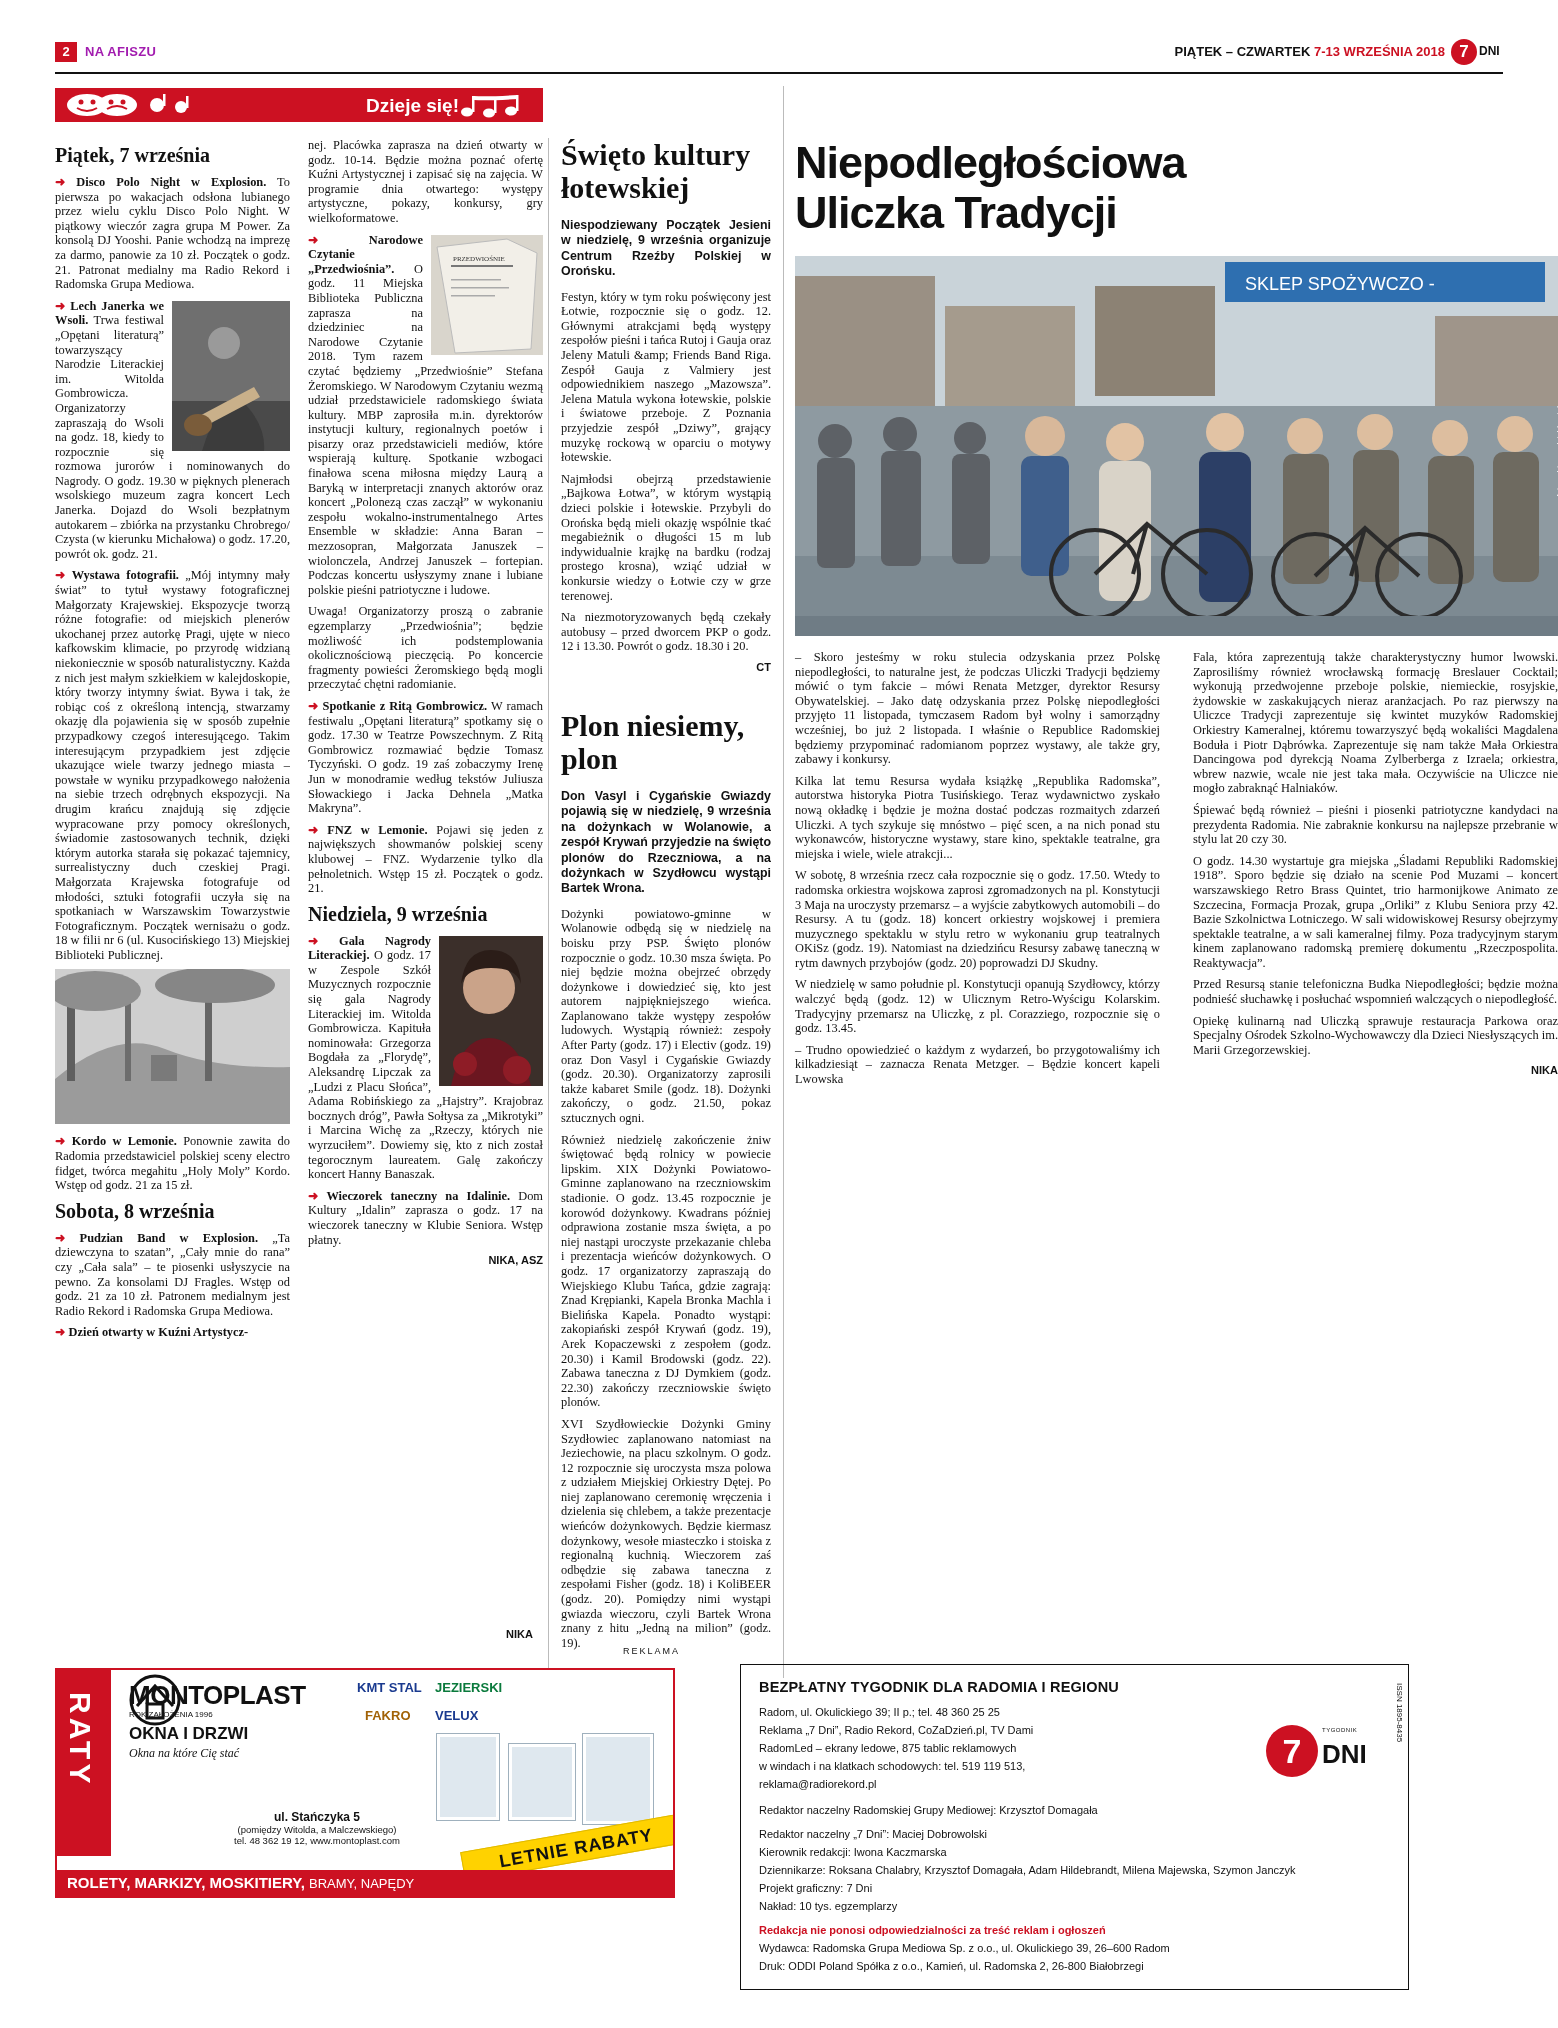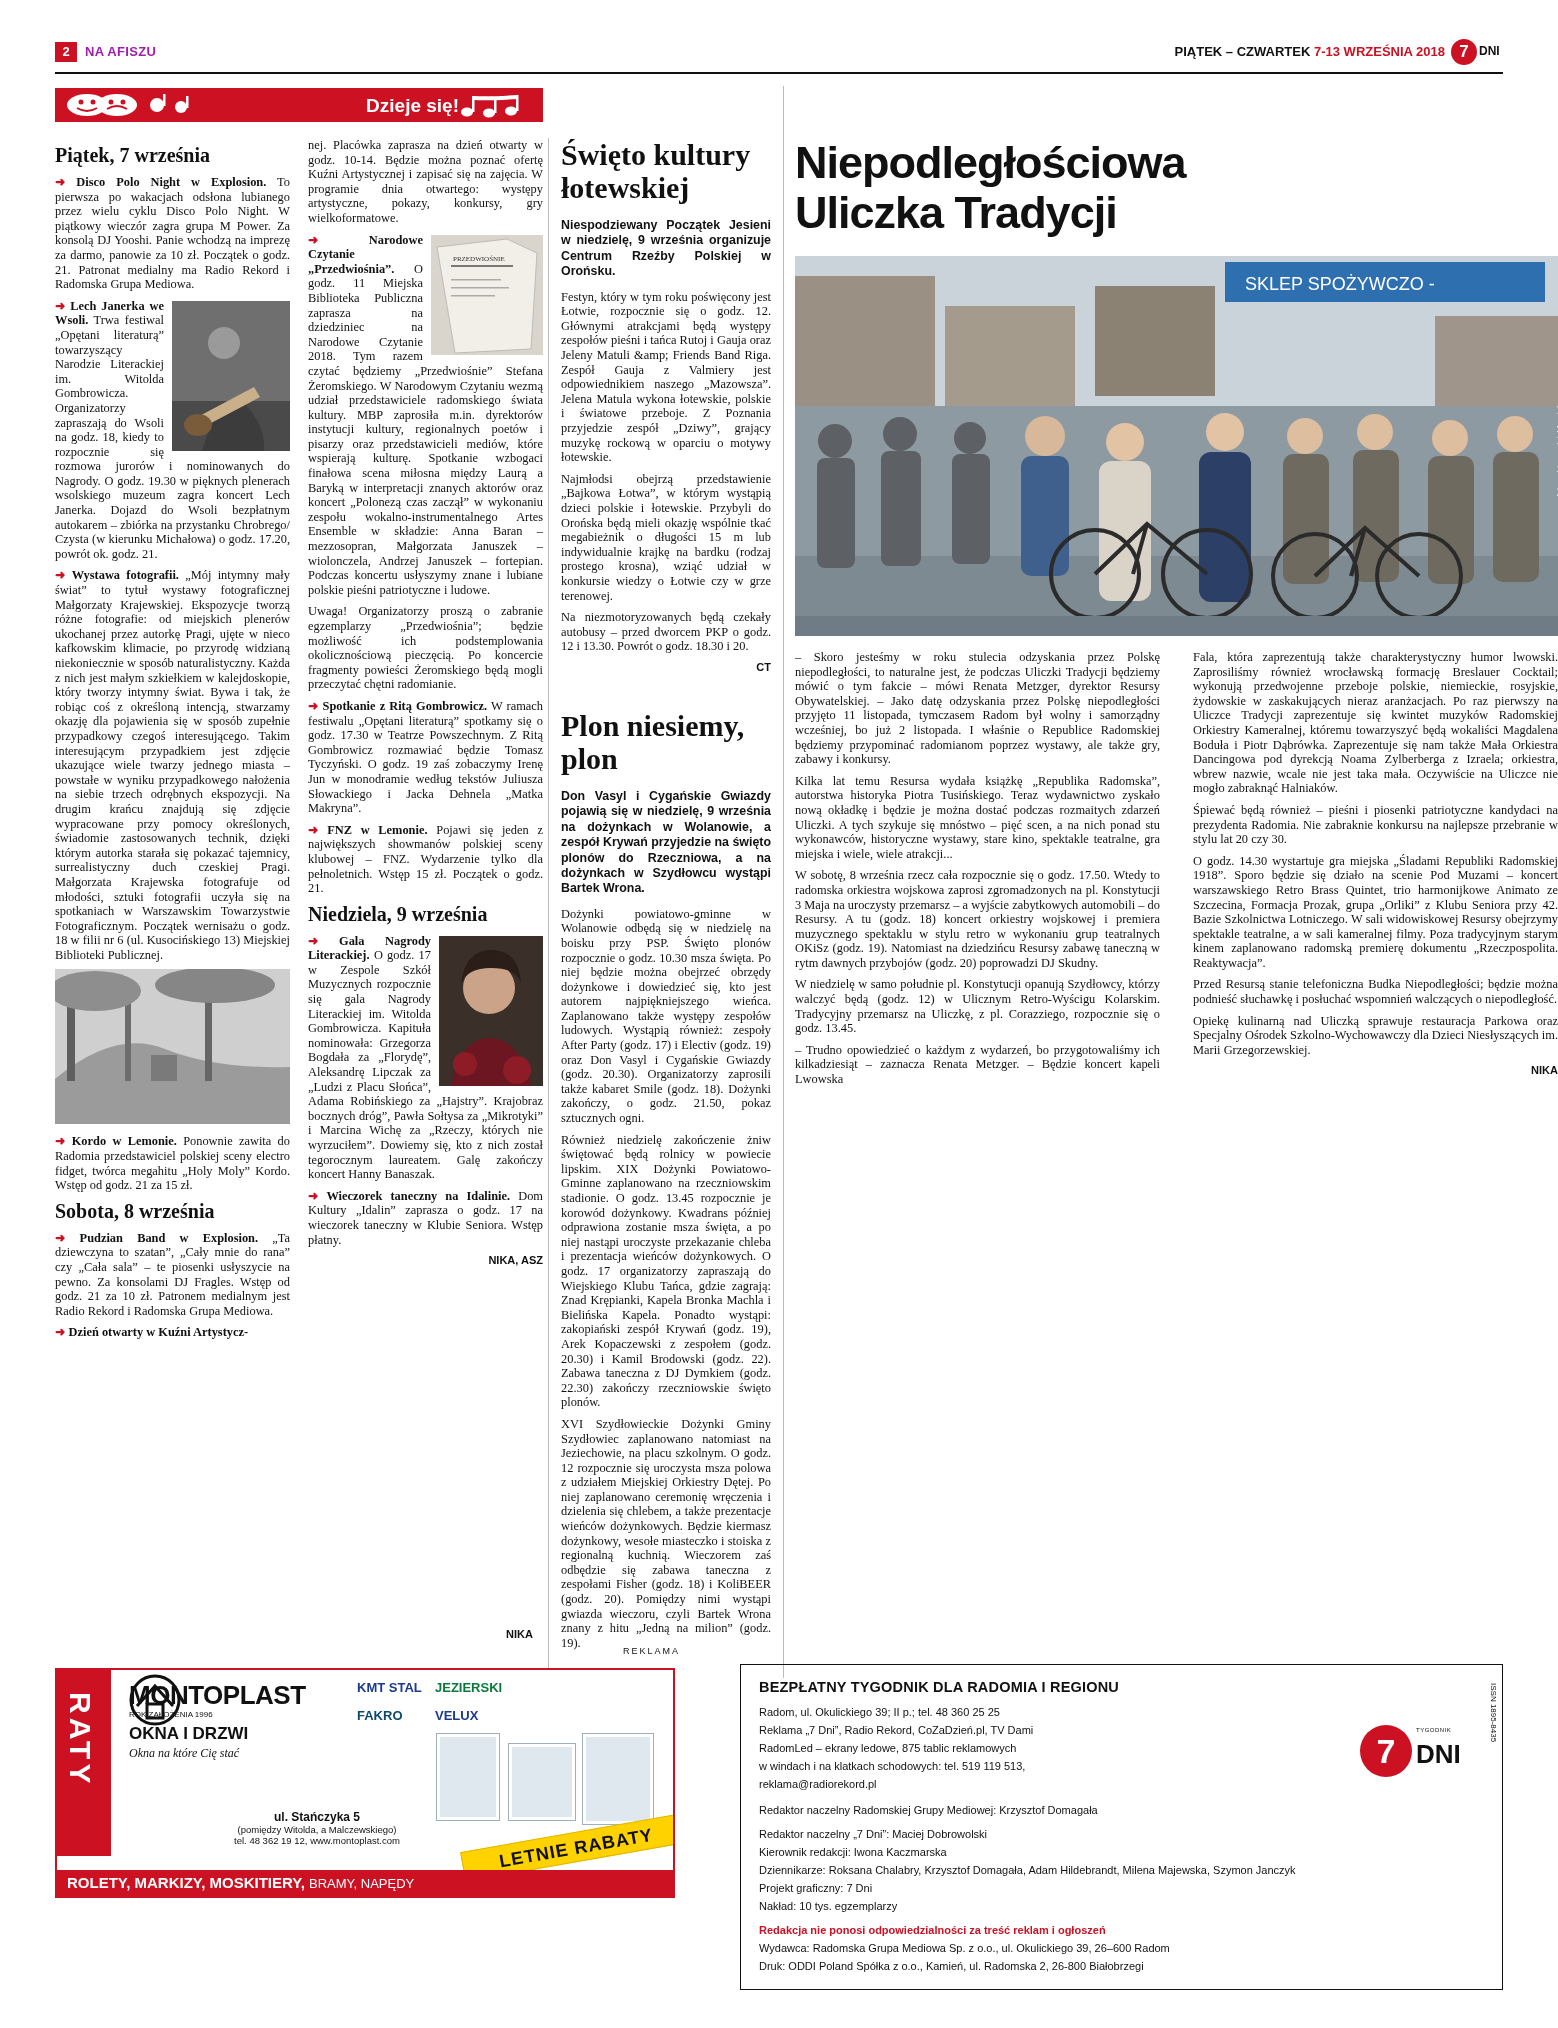--- a/index.html
+++ b/index.html
@@ -106,21 +106,21 @@
     position:absolute; right:3px; top:150px; transform:rotate(-90deg); transform-origin: right top;
     font-size:8px; color:#fff; font-family:"Liberation Sans", sans-serif; white-space:nowrap;
   }
   .feat-cols { position:relative; margin-top:14px; }
   .fcol { position:absolute; top:0; width:365px; }
   .fcolA { left:0; }
   .fcolB { left:398px; }
 
   
   .imprint {
-    position:absolute; left:740px; top:1664px; width:763px; border:1px solid #111; padding:14px 18px 12px 18px;
+    position:absolute; left:740px; top:1664px; width:669px; border:1px solid #111; padding:14px 18px 12px 18px;
     font-family:"Liberation Sans", sans-serif;
   }
   .imprint h3 { font-size:14.5px; margin:0 0 10px 0; font-weight:bold; letter-spacing:.2px;}
   .imprint p { font-size:11px; line-height:14px; margin:0 0 4px 0; }
   .imprint .red { color:#cc1122; font-weight:bold; }
   .imprint .logo7 { position:absolute; right:22px; top:60px; width:120px; height:54px; }
   .imprint .logo7 .c { position:absolute; left:0; top:0; width:52px; height:52px; border-radius:50%; background:#cc1122; color:#fff; text-align:center; line-height:52px; font-size:34px; font-weight:bold;}
   .imprint .logo7 .t { position:absolute; left:56px; top:14px; font-size:26px; font-weight:bold; }
   .imprint .logo7 .s { position:absolute; left:56px; top:2px; font-size:6px; letter-spacing:.5px; }
   .issn { position:absolute; right:4px; top:18px; font-size:8px; writing-mode:vertical-rl; }
@@ -396,21 +396,21 @@
 
     <svg style="position:absolute;left:72px;top:4px;" width="52" height="52" viewBox="0 0 52 52">
       <circle cx="26" cy="26" r="24" fill="none" stroke="#111" stroke-width="3"></circle>
       <path d="M8 32 L26 12 L44 32" fill="none" stroke="#111" stroke-width="3"></path>
       <rect x="18" y="30" width="16" height="14" fill="none" stroke="#111" stroke-width="3"></rect>
     </svg>
 
     <div class="logos">
       <div class="lg" style="left:0; top:2px;">KMT STAL</div>
       <div class="lg" style="left:78px; top:2px; color:#0a7a3c;">JEZIERSKI</div>
-      <div class="lg" style="left:0; top:30px; color:#0c4a6e;">FAKRO</div>
+      <div class="lg" style="left:8px; top:30px; color:#a16207;">FAKRO</div>
       <div class="lg" style="left:78px; top:30px; color:#1a3a8f;">VELUX</div>
     </div>
 
     <div class="windows">
       <div class="win" style="left:0; top:0; width:62px; height:86px;"></div>
       <div class="win" style="left:72px; top:10px; width:66px; height:76px;"></div>
       <div class="win" style="left:146px; top:0; width:70px; height:90px;"></div>
     </div>
 
     <div class="ribbon">LETNIE RABATY</div>

